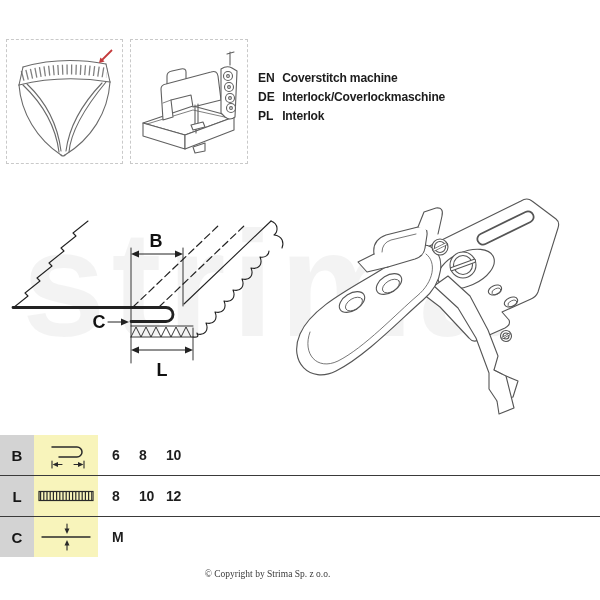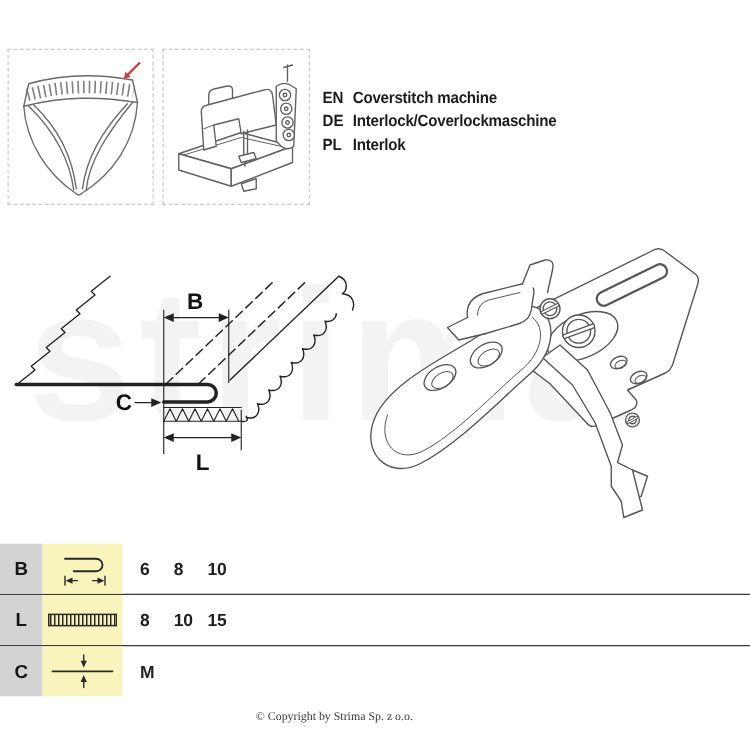--- a/index.html
+++ b/index.html
@@ -234,21 +234,21 @@
       <div class="tkey">L</div>
       <div class="ticon">
         <svg width="58" height="16" viewBox="0 0 58 16">
           <path d="M3,8 H55" stroke="#2a2a2a" stroke-width="9" stroke-dasharray="1.2,2" fill="none"></path>
           <rect x="2" y="3.5" width="54" height="9" fill="none" stroke="#2a2a2a" stroke-width="1.2"></rect>
         </svg>
       </div>
       <div class="tvals">
         <span>8</span>
         <span>10</span>
-        <span>15</span>
+        <span>12</span>
       </div>
     </div>
 
     <div class="trow">
       <div class="tkey">C</div>
       <div class="ticon">
         <svg width="56" height="32" viewBox="0 0 56 32">
           <g fill="none" stroke="#2a2a2a" stroke-width="1.4" stroke-linecap="round">
             <path d="M4,16 H52"></path>
             <path d="M29,3 V8" stroke-width="1.1"></path>

